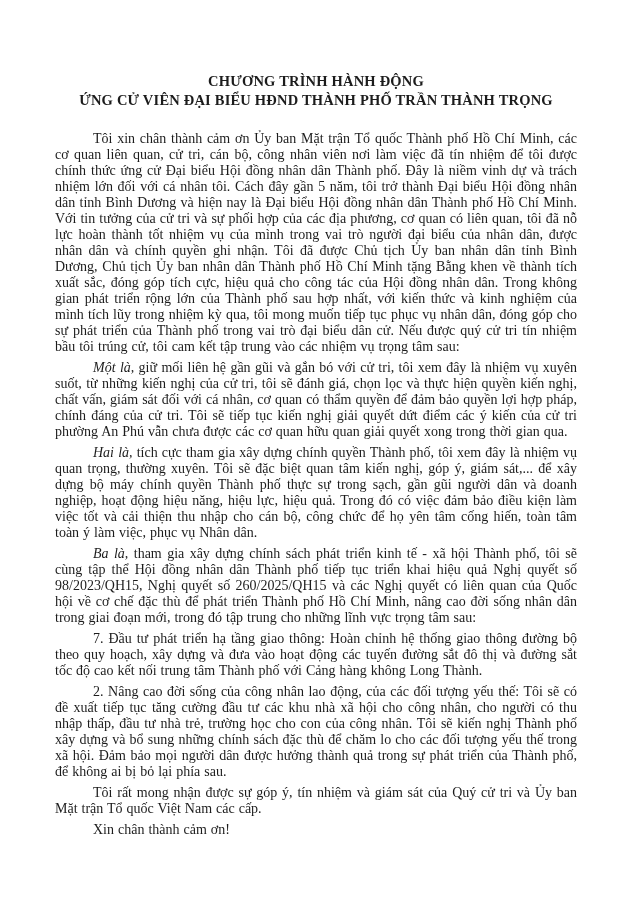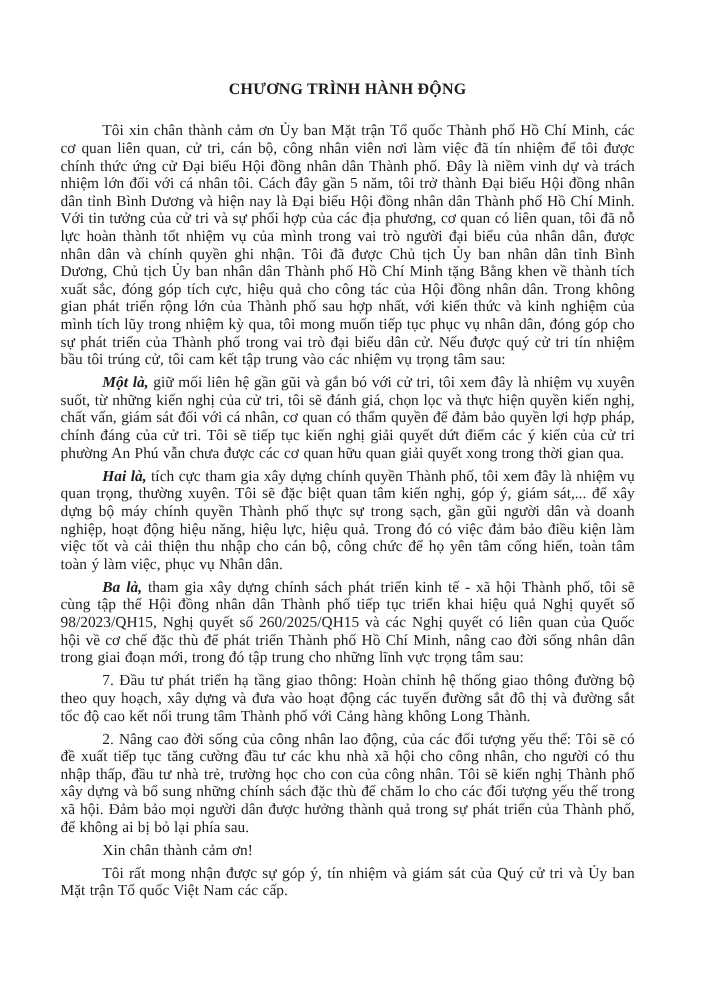--- a/index.html
+++ b/index.html
@@ -29,40 +29,41 @@
   }
   .body-para {
     margin: 0 0 5px 0;
     font-size: 14px;
     line-height: 16px;
     text-align: justify;
     text-indent: 38px;
     word-spacing: 0.5px;
   }
   .para-lead {
-    font-weight: bold;
+    font-weight: normal;
     font-style: italic;
   }
 </style>
 </head>
 <body>
 
 <div class="page">
   <div class="doc-title">
     <div>CHƯƠNG TRÌNH HÀNH ĐỘNG</div>
+    <div>ỨNG CỬ VIÊN ĐẠI BIỂU HĐND THÀNH PHỐ TRẦN THÀNH TRỌNG</div>
   </div>
 
   <p class="body-para"><span class="para-lead"></span><span>Tôi xin chân thành cảm ơn Ủy ban Mặt trận Tổ quốc Thành phố Hồ Chí Minh, các cơ quan liên quan, cử tri, cán bộ, công nhân viên nơi làm việc đã tín nhiệm để tôi được chính thức ứng cử Đại biểu Hội đồng nhân dân Thành phố. Đây là niềm vinh dự và trách nhiệm lớn đối với cá nhân tôi. Cách đây gần 5 năm, tôi trở thành Đại biểu Hội đồng nhân dân tỉnh Bình Dương và hiện nay là Đại biểu Hội đồng nhân dân Thành phố Hồ Chí Minh. Với tin tưởng của cử tri và sự phối hợp của các địa phương, cơ quan có liên quan, tôi đã nỗ lực hoàn thành tốt nhiệm vụ của mình trong vai trò người đại biểu của nhân dân, được nhân dân và chính quyền ghi nhận. Tôi đã được Chủ tịch Ủy ban nhân dân tỉnh Bình Dương, Chủ tịch Ủy ban nhân dân Thành phố Hồ Chí Minh tặng Bằng khen về thành tích xuất sắc, đóng góp tích cực, hiệu quả cho công tác của Hội đồng nhân dân. Trong không gian phát triển rộng lớn của Thành phố sau hợp nhất, với kiến thức và kinh nghiệm của mình tích lũy trong nhiệm kỳ qua, tôi mong muốn tiếp tục phục vụ nhân dân, đóng góp cho sự phát triển của Thành phố trong vai trò đại biểu dân cử. Nếu được quý cử tri tín nhiệm bầu tôi trúng cử, tôi cam kết tập trung vào các nhiệm vụ trọng tâm sau:</span></p>
 
   <p class="body-para"><span class="para-lead">Một là,</span><span> giữ mối liên hệ gần gũi và gắn bó với cử tri, tôi xem đây là nhiệm vụ xuyên suốt, từ những kiến nghị của cử tri, tôi sẽ đánh giá, chọn lọc và thực hiện quyền kiến nghị, chất vấn, giám sát đối với cá nhân, cơ quan có thẩm quyền để đảm bảo quyền lợi hợp pháp, chính đáng của cử tri. Tôi sẽ tiếp tục kiến nghị giải quyết dứt điểm các ý kiến của cử tri phường An Phú vẫn chưa được các cơ quan hữu quan giải quyết xong trong thời gian qua.</span></p>
 
   <p class="body-para"><span class="para-lead">Hai là,</span><span> tích cực tham gia xây dựng chính quyền Thành phố, tôi xem đây là nhiệm vụ quan trọng, thường xuyên. Tôi sẽ đặc biệt quan tâm kiến nghị, góp ý, giám sát,... để xây dựng bộ máy chính quyền Thành phố thực sự trong sạch, gần gũi người dân và doanh nghiệp, hoạt động hiệu năng, hiệu lực, hiệu quả. Trong đó có việc đảm bảo điều kiện làm việc tốt và cải thiện thu nhập cho cán bộ, công chức để họ yên tâm cống hiến, toàn tâm toàn ý làm việc, phục vụ Nhân dân.</span></p>
 
   <p class="body-para"><span class="para-lead">Ba là,</span><span> tham gia xây dựng chính sách phát triển kinh tế - xã hội Thành phố, tôi sẽ cùng tập thể Hội đồng nhân dân Thành phố tiếp tục triển khai hiệu quả Nghị quyết số 98/2023/QH15, Nghị quyết số 260/2025/QH15 và các Nghị quyết có liên quan của Quốc hội về cơ chế đặc thù để phát triển Thành phố Hồ Chí Minh, nâng cao đời sống nhân dân trong giai đoạn mới, trong đó tập trung cho những lĩnh vực trọng tâm sau:</span></p>
 
   <p class="body-para"><span class="para-lead"></span><span>7. Đầu tư phát triển hạ tầng giao thông: Hoàn chỉnh hệ thống giao thông đường bộ theo quy hoạch, xây dựng và đưa vào hoạt động các tuyến đường sắt đô thị và đường sắt tốc độ cao kết nối trung tâm Thành phố với Cảng hàng không Long Thành.</span></p>
 
   <p class="body-para"><span class="para-lead"></span><span>2. Nâng cao đời sống của công nhân lao động, của các đối tượng yếu thế: Tôi sẽ có đề xuất tiếp tục tăng cường đầu tư các khu nhà xã hội cho công nhân, cho người có thu nhập thấp, đầu tư nhà trẻ, trường học cho con của công nhân. Tôi sẽ kiến nghị Thành phố xây dựng và bổ sung những chính sách đặc thù để chăm lo cho các đối tượng yếu thế trong xã hội. Đảm bảo mọi người dân được hưởng thành quả trong sự phát triển của Thành phố, để không ai bị bỏ lại phía sau.</span></p>
 
+  <p class="body-para"><span class="para-lead"></span><span>Tôi rất mong nhận được sự góp ý, tín nhiệm và giám sát của Quý cử tri và Ủy ban Mặt trận Tổ quốc Việt Nam các cấp.</span></p>
+
   <p class="body-para"><span class="para-lead"></span><span>Xin chân thành cảm ơn!</span></p>
-
-  <p class="body-para"><span class="para-lead"></span><span>Tôi rất mong nhận được sự góp ý, tín nhiệm và giám sát của Quý cử tri và Ủy ban Mặt trận Tổ quốc Việt Nam các cấp.</span></p>
 </div>
 
 </body></html>

